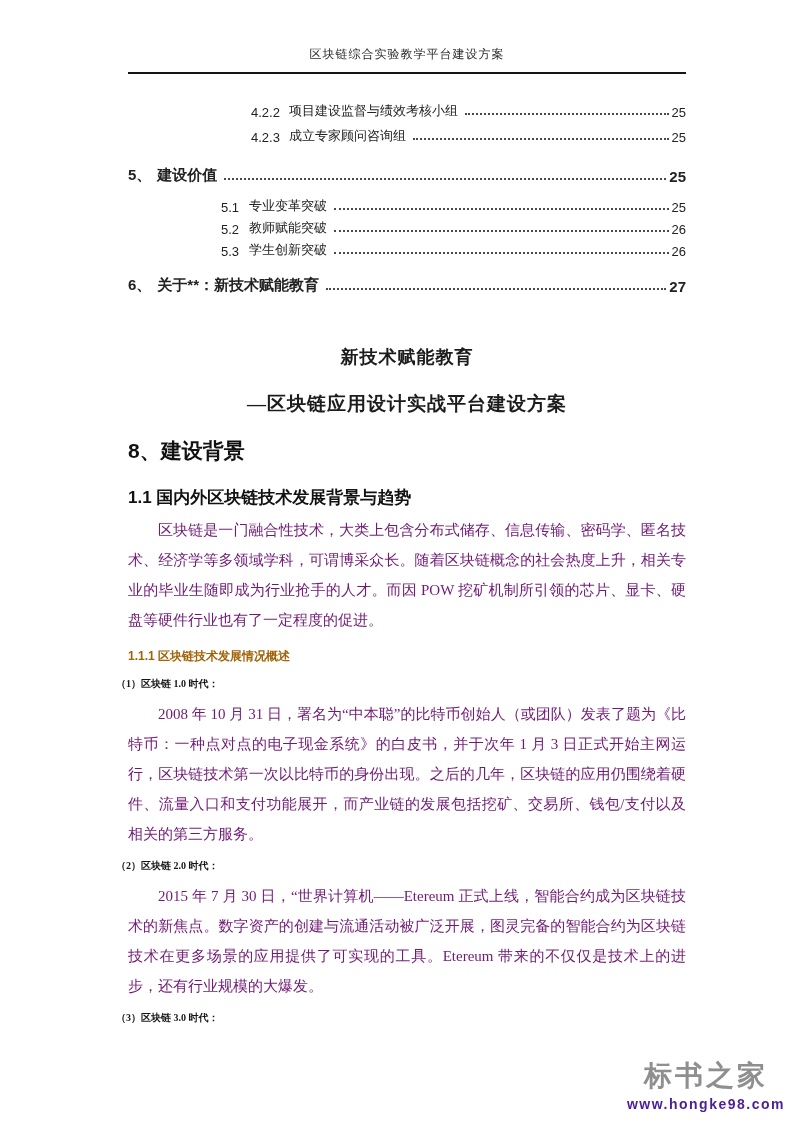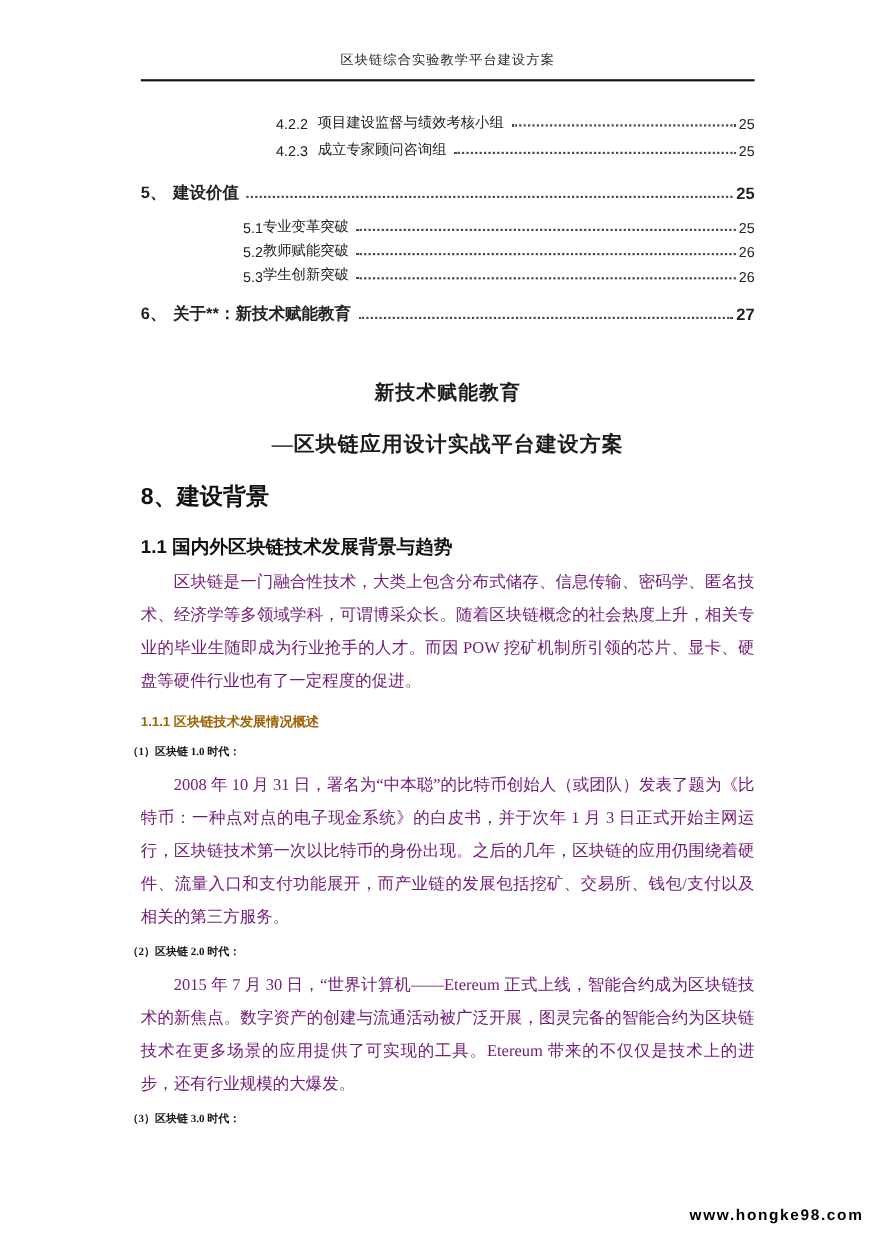--- a/index.html
+++ b/index.html
@@ -35,21 +35,21 @@
   
   .toc { margin-top: 21px; font-family: "Liberation Sans", "DejaVu Sans", sans-serif; color: #222; }
   .toc-row { display: flex; align-items: flex-end; }
   .toc-row .toc-num { flex: none; }
   .toc-row .toc-label { flex: none; }
   .toc-dots { flex: 1 1 auto; border-bottom: 2px dotted #4a4a4a; margin: 0 3px 5px 7px; min-width: 20px; }
   .toc-page { flex: none; }
   .toc-lvl3 { padding-left: 123px; height: 25px; font-size: 13px; }
   .toc-lvl3 .toc-num { margin-right: 9px; }
   .toc-lvl2 { padding-left: 93px; height: 22px; font-size: 13px; }
-  .toc-lvl2 .toc-num { margin-right: 0; }
+  .toc-lvl2 .toc-num { margin-right: 10px; }
   .toc-lvl1 { height: 28px; font-size: 15px; font-weight: bold; }
   .toc-lvl1 .toc-num { margin-right: 6px; }
   .mt12 { margin-top: 12px; }
   .mt8  { margin-top: 8px; }
   
   .doc-title {
     margin-top: 50px;
     text-align: center;
     font-size: 18px;
     font-weight: bold;
@@ -112,21 +112,21 @@
   .wm-brand {
     font-size: 28px;
     font-weight: bold;
     color: #8f8f8f;
     letter-spacing: 3px;
   }
   .wm-url {
     margin-top: 1px;
     font-size: 14px;
     font-weight: bold;
-    color: #000000;
+    color: #4c1d95;
     letter-spacing: 1.5px;
   }
 </style>
 </head>
 <body>
 
 <div class="page">
   <div class="content">
 
     <div class="header">
@@ -193,15 +193,16 @@
     <p class="body-par item-par">2008 年 10 月 31 日，署名为“中本聪”的比特币创始人（或团队）发表了题为《比特币：一种点对点的电子现金系统》的白皮书，并于次年 1 月 3 日正式开始主网运行，区块链技术第一次以比特币的身份出现。之后的几年，区块链的应用仍围绕着硬件、流量入口和支付功能展开，而产业链的发展包括挖矿、交易所、钱包/支付以及相关的第三方服务。</p>
 
     <p class="item-heading">（2）区块链 2.0 时代：</p>
     <p class="body-par item-par">2015 年 7 月 30 日，“世界计算机——Etereum 正式上线，智能合约成为区块链技术的新焦点。数字资产的创建与流通活动被广泛开展，图灵完备的智能合约为区块链技术在更多场景的应用提供了可实现的工具。Etereum 带来的不仅仅是技术上的进步，还有行业规模的大爆发。</p>
 
     <p class="item-heading">（3）区块链 3.0 时代：</p>
 
   </div>
 
   <div class="watermark">
+    <div class="wm-brand">标书之家</div>
     <div class="wm-url">www.hongke98.com</div>
   </div>
 </div>
 
 </body></html>

